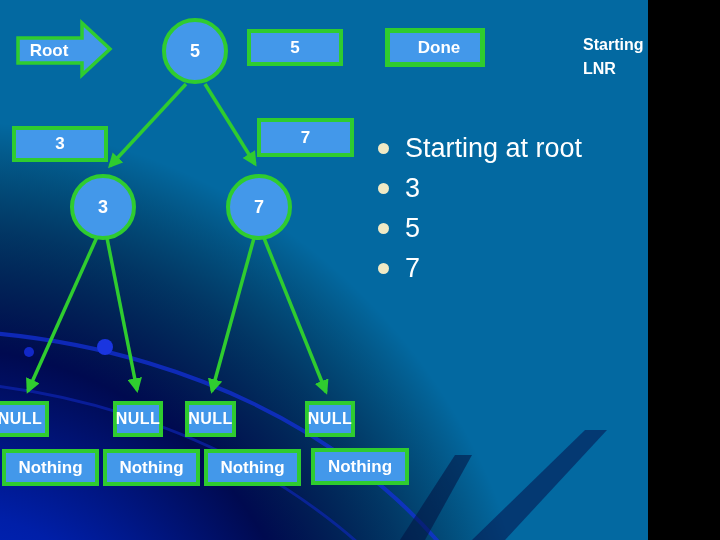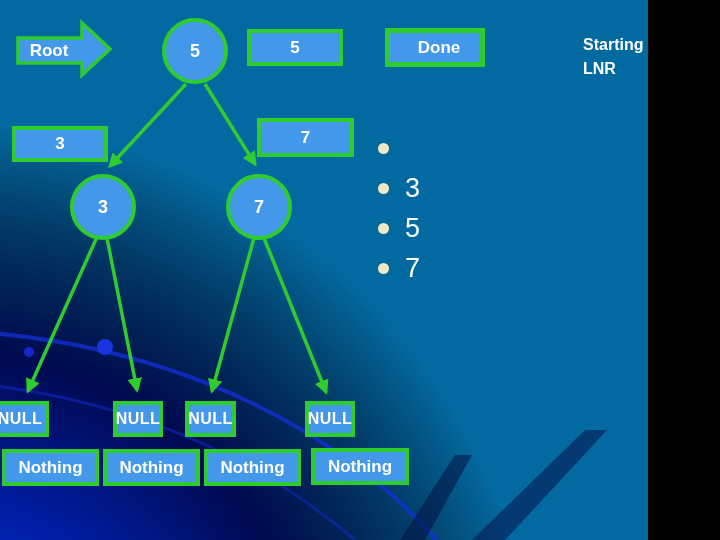--- a/index.html
+++ b/index.html
@@ -89,20 +89,21 @@
   <div class="vbox" style="left:12px;top:126px;width:96px;height:36px;">3</div>
   <div class="vbox" style="left:257px;top:118px;width:97px;height:39px;">7</div>
 
   <div class="vbox done" style="left:385px;top:28px;width:100px;height:39px;">Done</div>
 
   <div class="slide-title">Starting - LNR</div>
 
   <div class="bullets">
     <div class="bullet-item">
       <span class="bullet-dot"></span>
+      <span class="bullet-text">Starting at root</span>
     </div>
     <div class="bullet-item">
       <span class="bullet-dot"></span>
       <span class="bullet-text">3</span>
     </div>
     <div class="bullet-item">
       <span class="bullet-dot"></span>
       <span class="bullet-text">5</span>
     </div>
     <div class="bullet-item">

